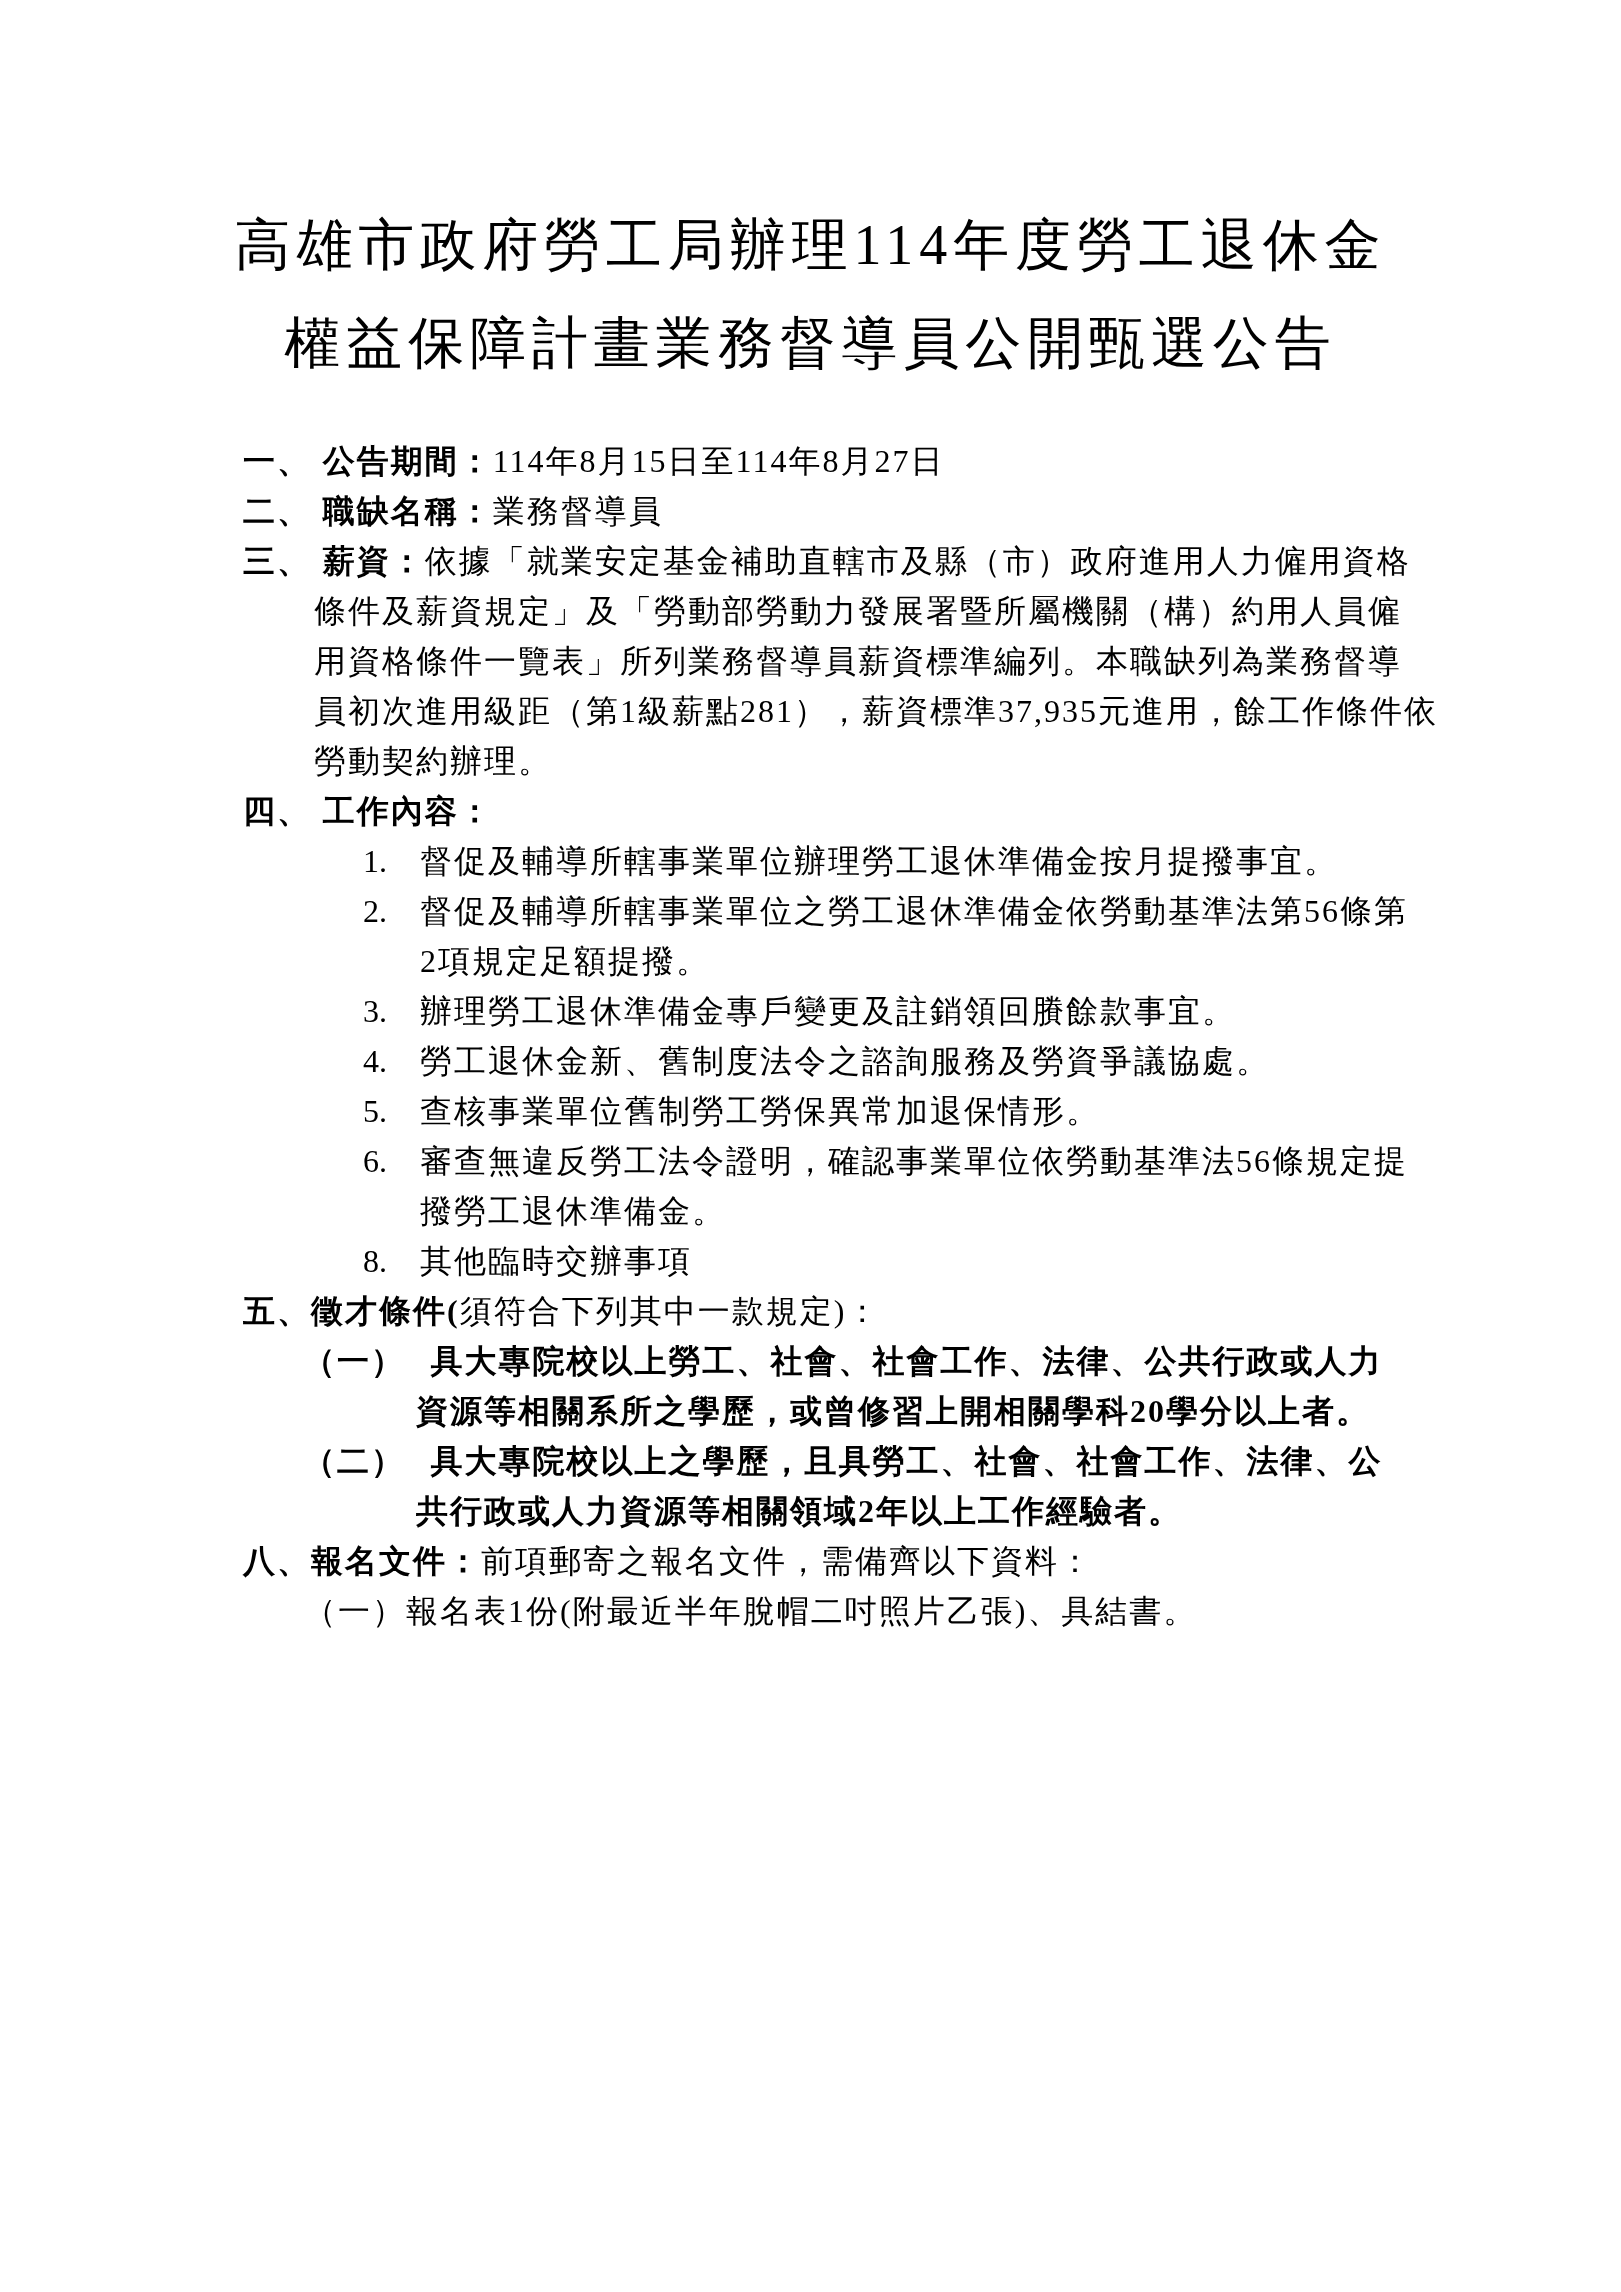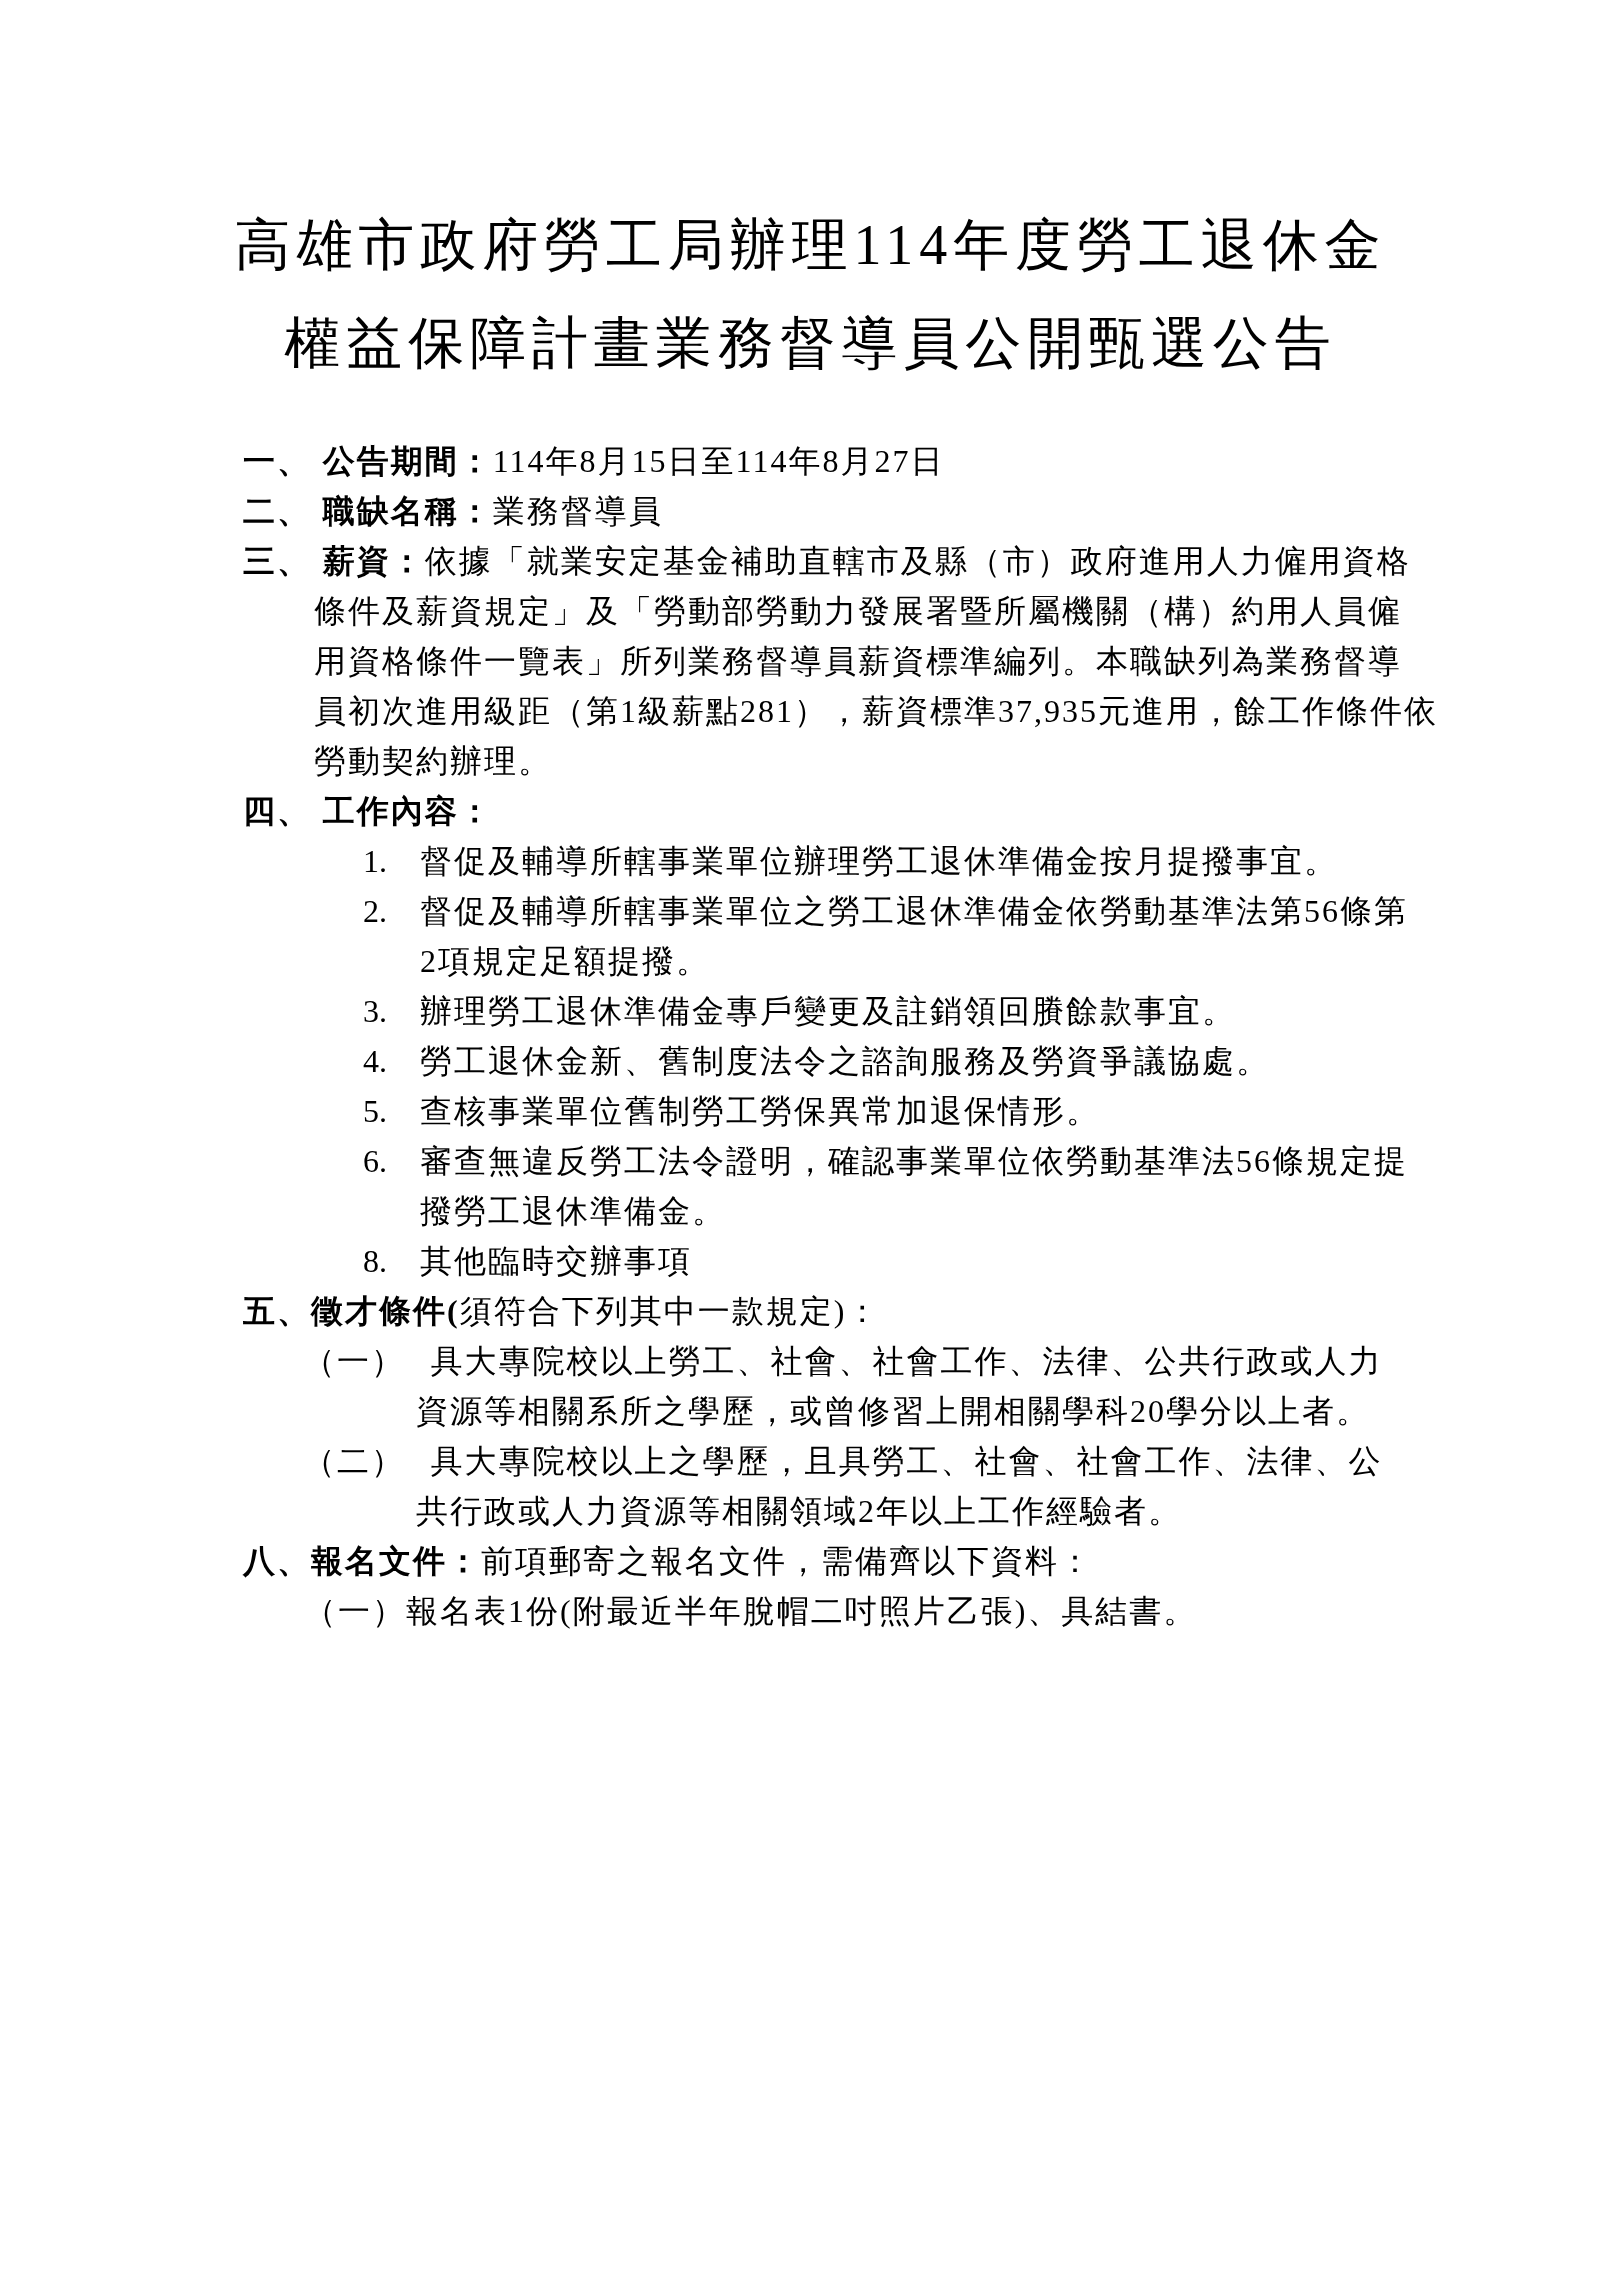--- a/index.html
+++ b/index.html
@@ -50,20 +50,21 @@
   }
   .task-num {
     display: inline-block;
     width: 57px;
     text-indent: 0;
     letter-spacing: 0;
   }
   .cond {
     padding-left: 173px;
     text-indent: -113px;
+    font-weight: bold;
   }
   .cond-num { margin-right: 25.5px; }
   .doc {
     padding-left: 188px;
     text-indent: -127px;
   }
 </style>
 </head>
 <body>
 

